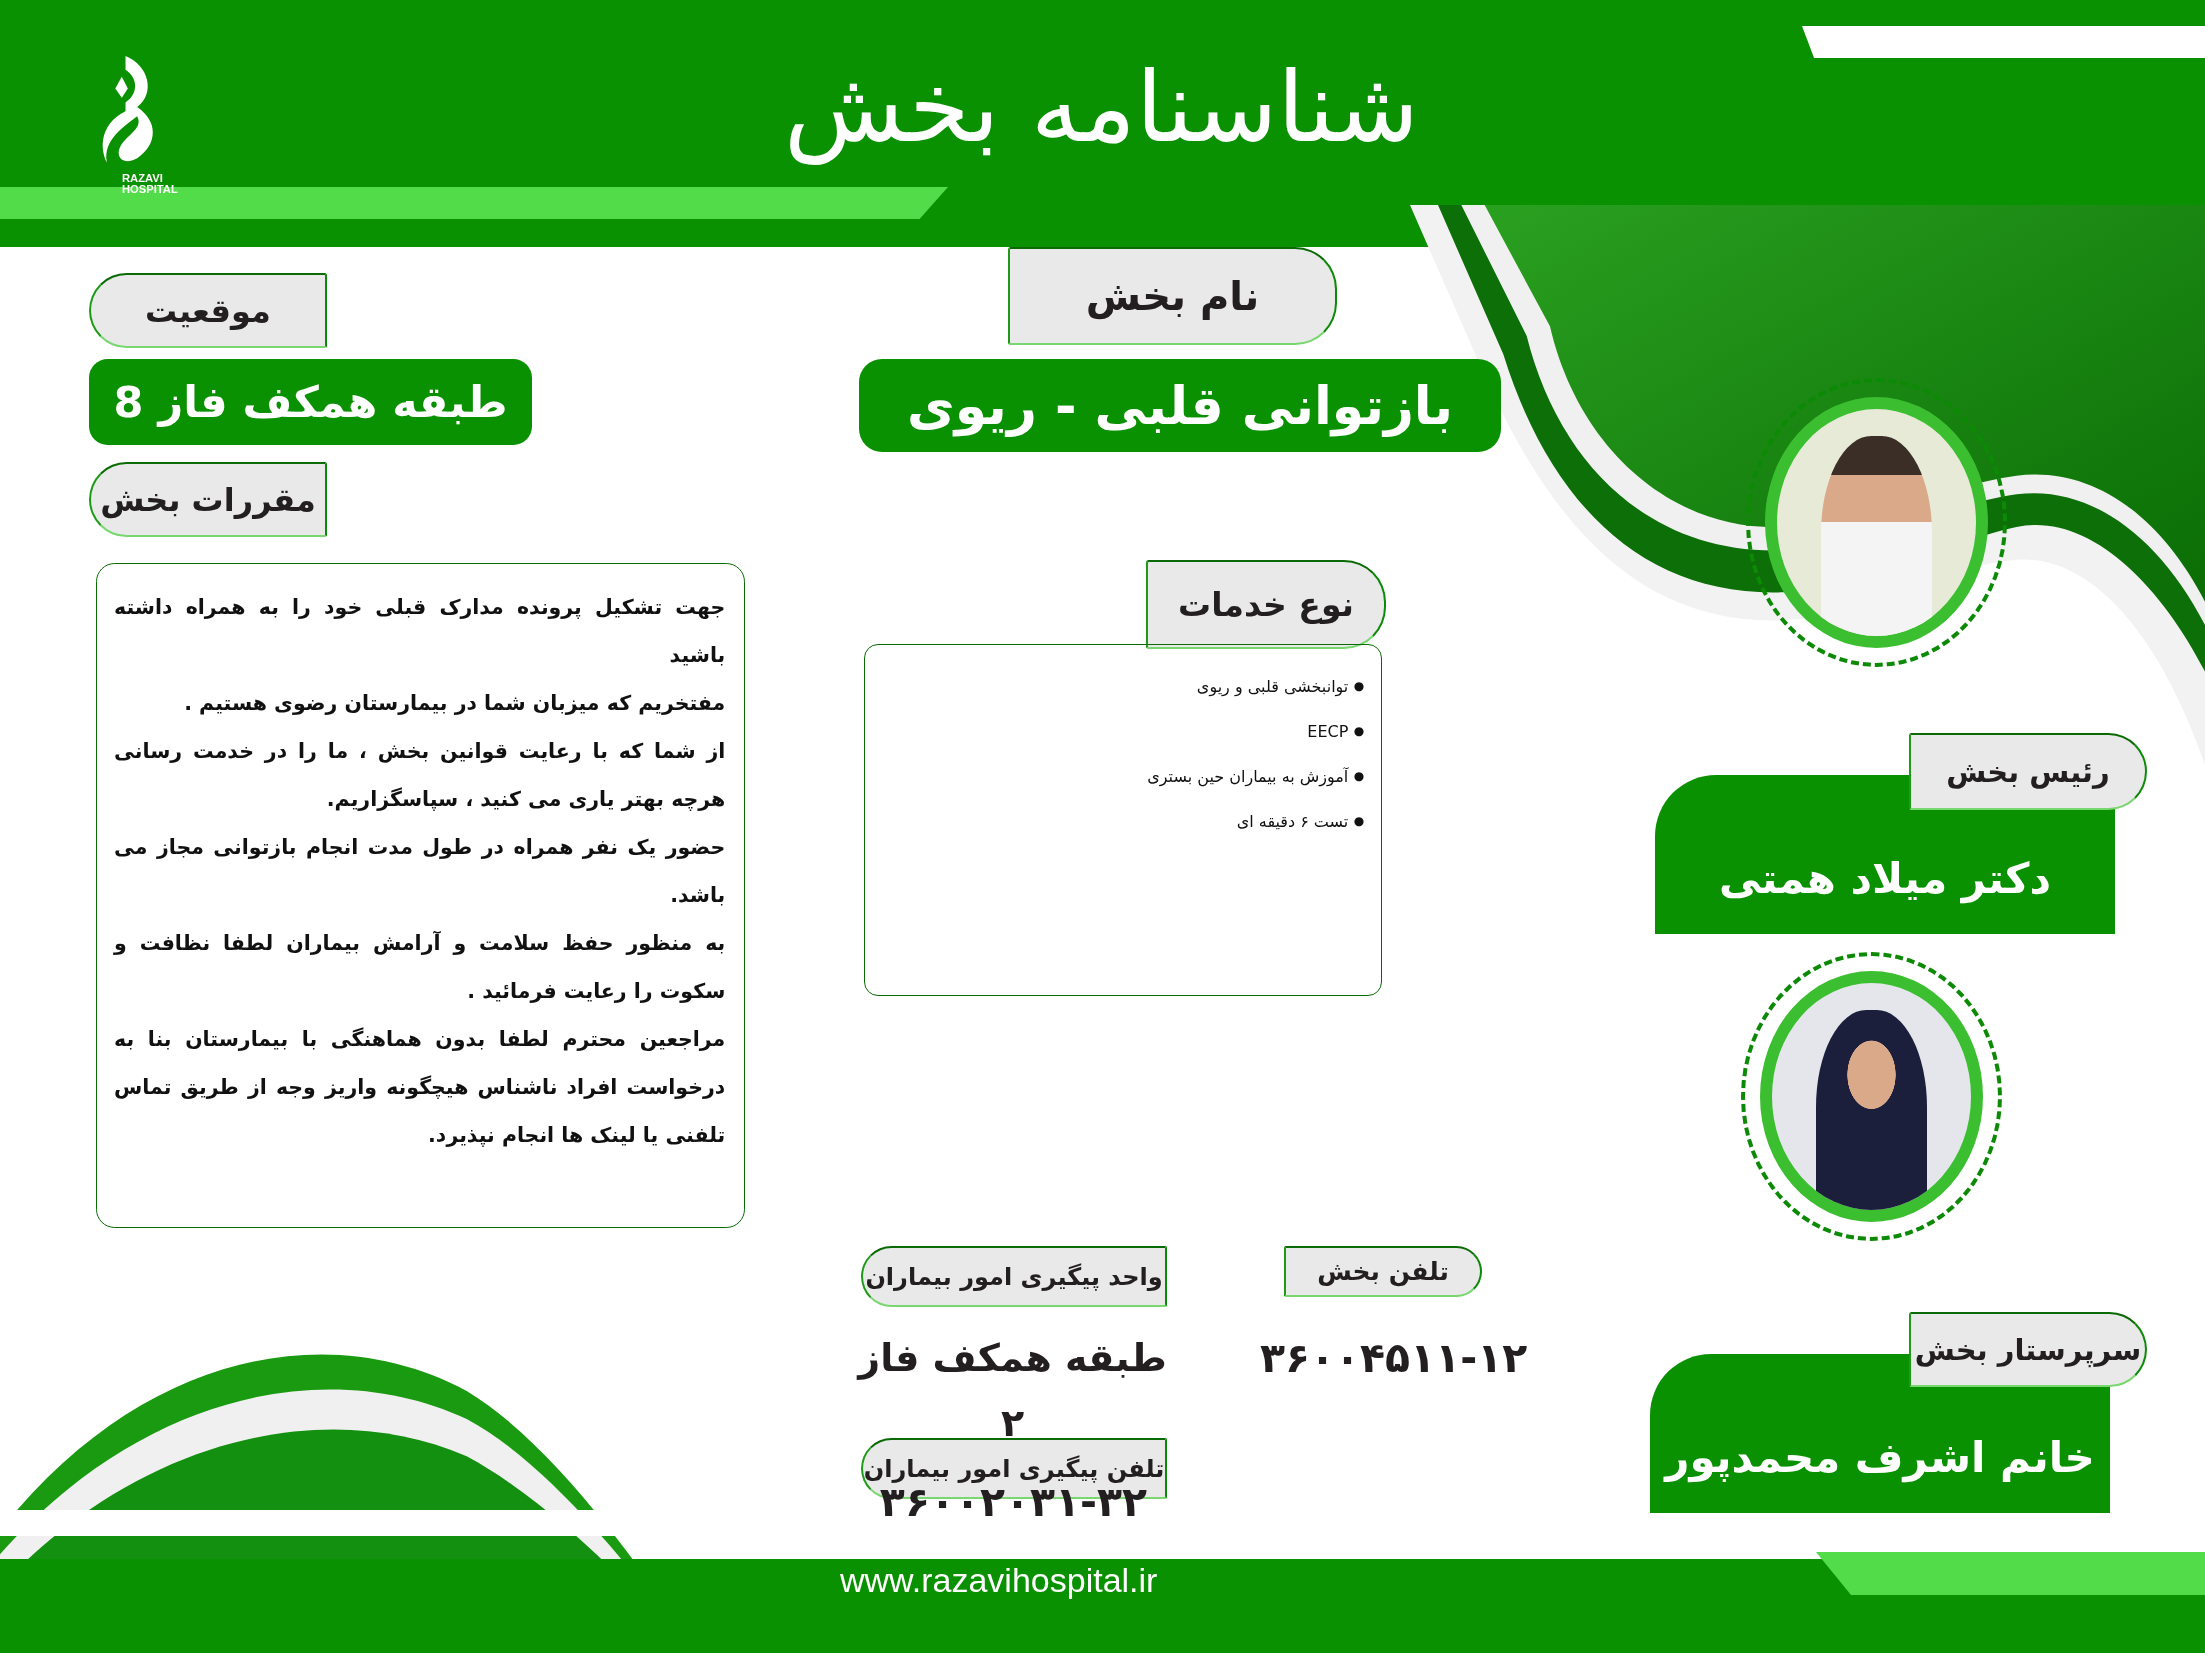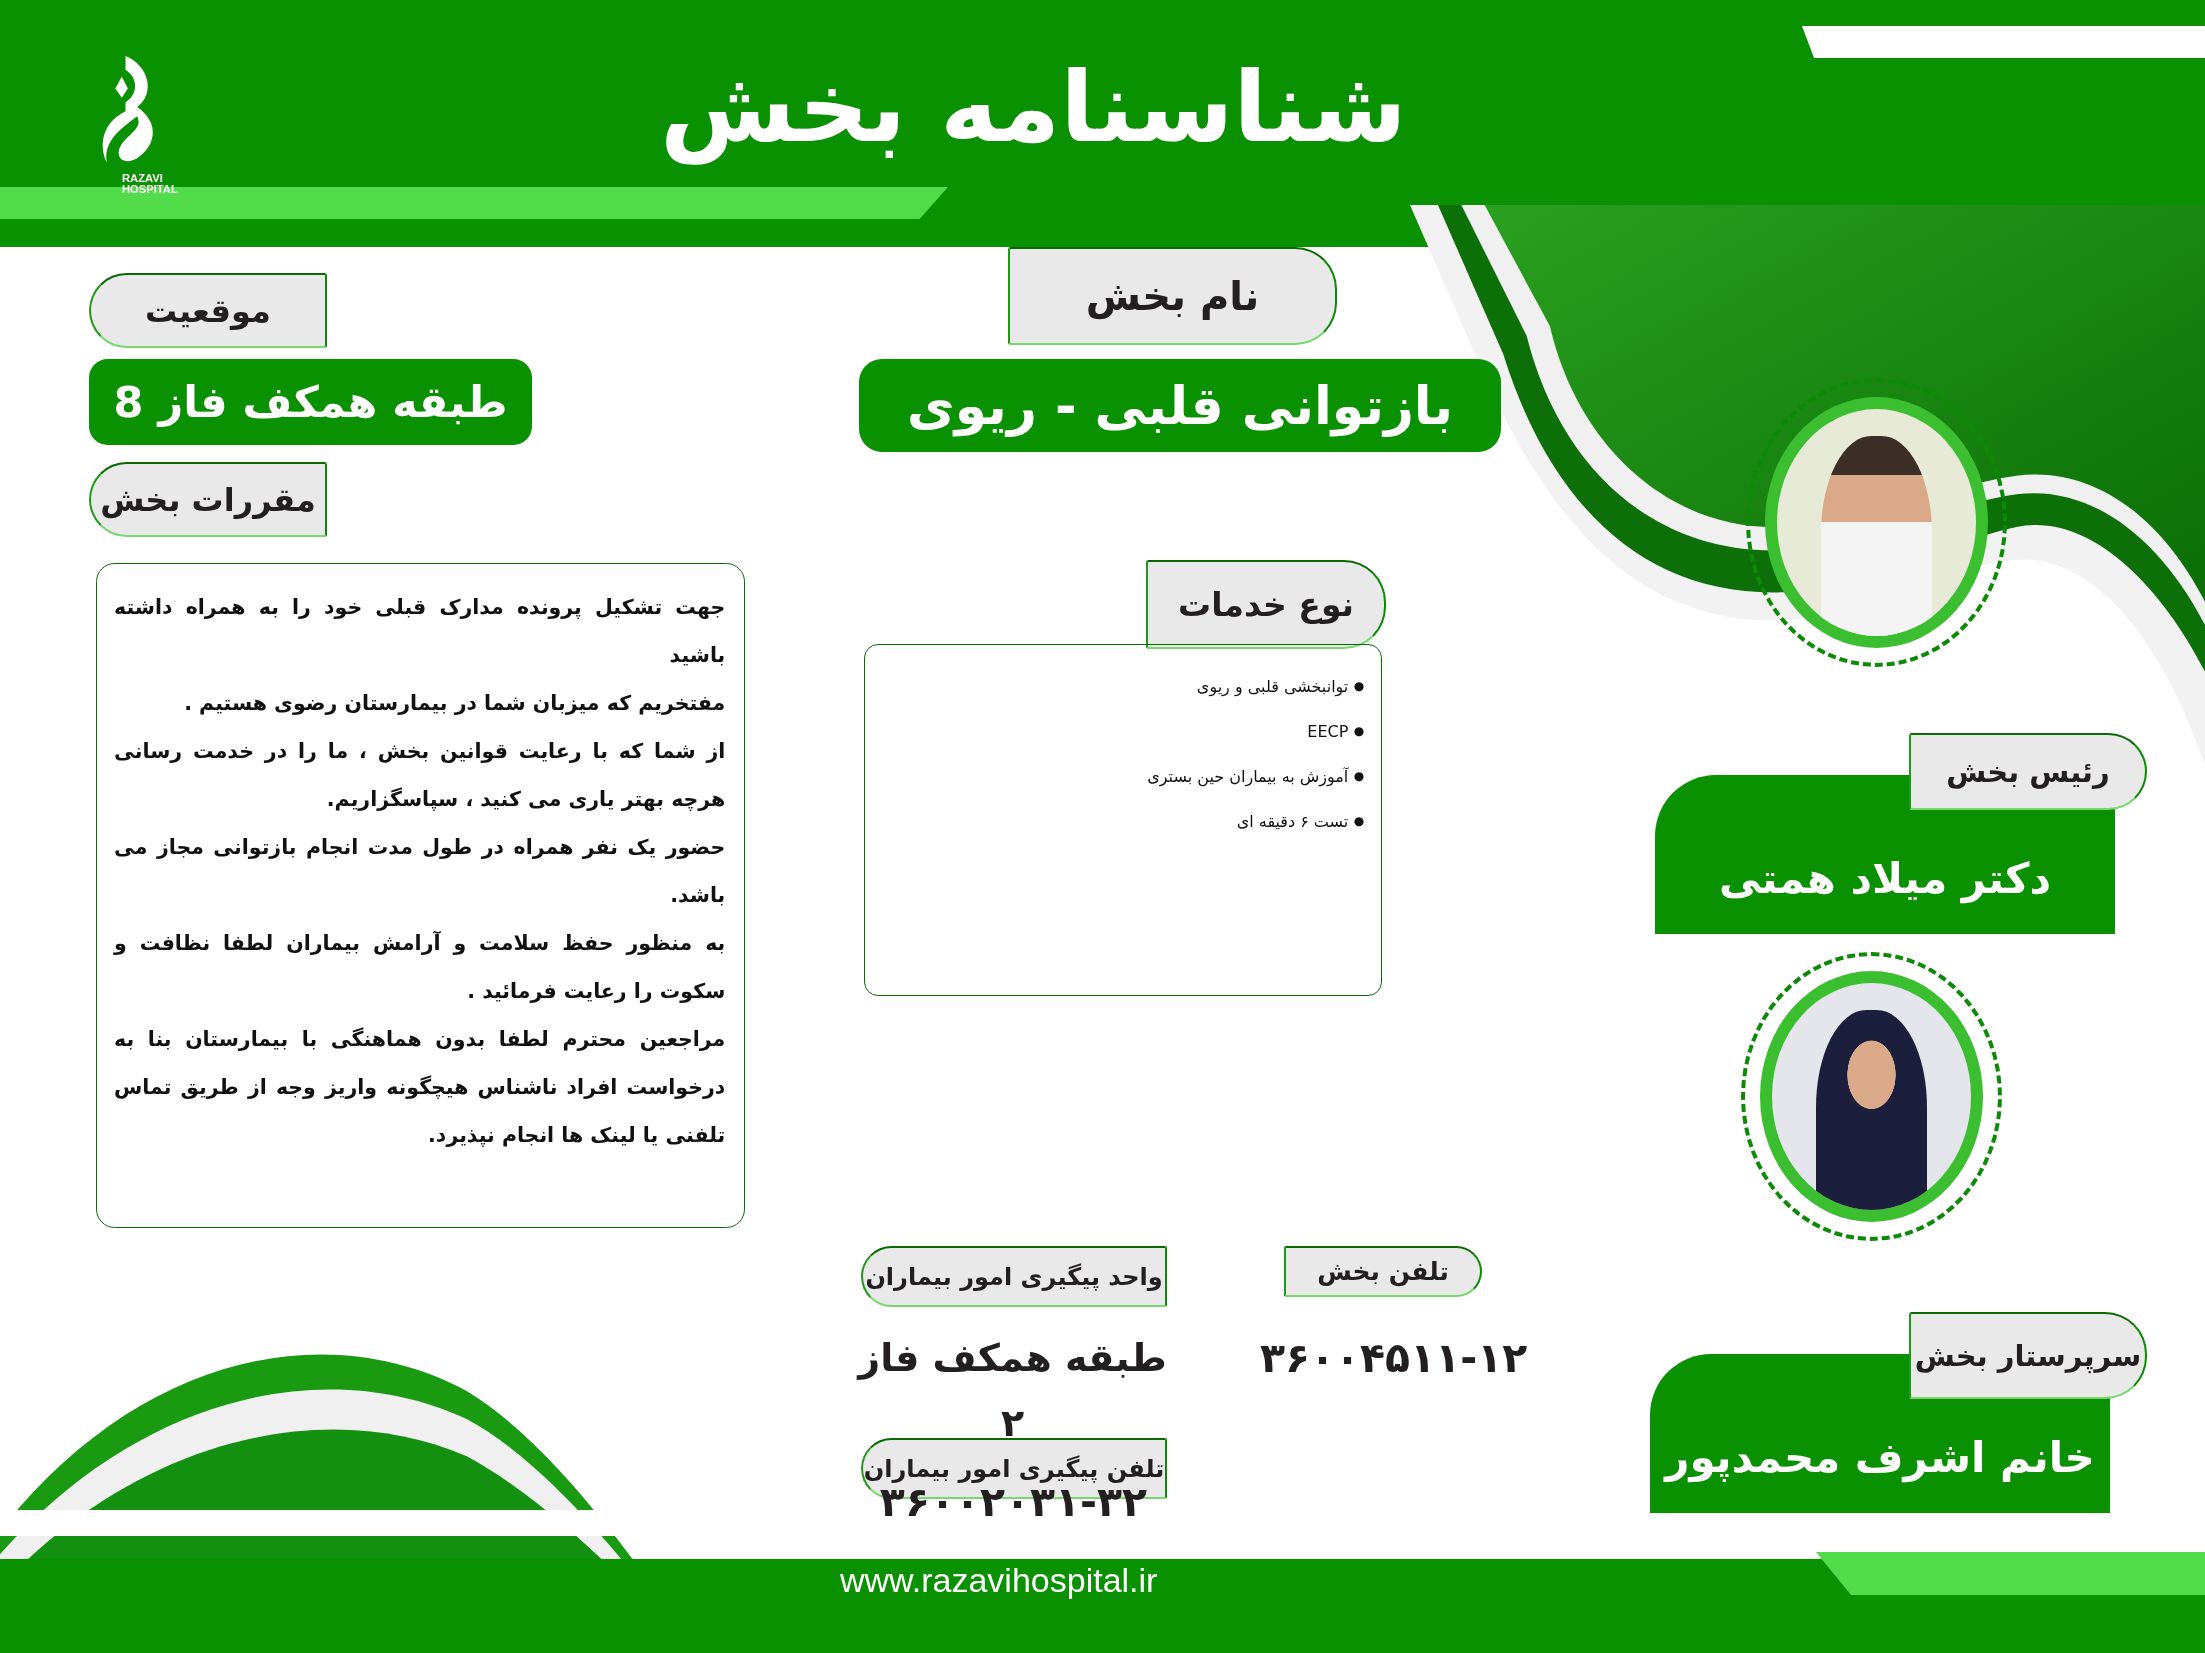--- a/index.html
+++ b/index.html
@@ -9,21 +9,21 @@
     font-family:"DejaVu Sans", sans-serif;
   }
   .abs { position:absolute; }
   .green-dark { background:#0a9102; }
   .green-light { background:#52dc4a; }
 
   
   #header-bar { left:0; top:0; width:2205px; height:247px; }
   #header-light-band { left:0; top:187px; width:948px; height:32px; clip-path:polygon(0 0,100% 0,97% 100%,0 100%); }
   #header-white-strip { left:1802px; top:26px; width:403px; height:32px; background:#ffffff; clip-path:polygon(0 0,100% 0,100% 100%,3% 100%); }
-  #title { left:660px; top:37px; width:803px; height:140px; color:#ffffff; font-weight:bold; font-size:98px; line-height:140px; text-align:left; direction:rtl; }
+  #title { left:700px; top:37px; width:803px; height:140px; color:#ffffff; font-weight:normal; font-size:98px; line-height:140px; text-align:center; direction:rtl; }
   #logo { left:93px; top:51px; width:79px; height:145px; }
   #logo-text { left:122px; top:173px; color:#fff; font-weight:bold; font-size:11.2px; line-height:11.2px; font-family:"Liberation Sans", sans-serif; }
 
   
   #wave-top-right { left:1410px; top:205px; width:795px; height:560px; }
   #wave-bottom-left { left:0; top:1260px; width:840px; height:394px; }
 
   
   .label-box {
     position:absolute; background:#e9e9e9; color:#231f20; font-weight:bold;
@@ -69,21 +69,21 @@
 
   
   .photo-ring { position:absolute; border-radius:50%; }
   .photo-ring .outer { position:absolute; inset:0; border-radius:50%; border:4.7px dashed #0c8a06; }
   .photo-ring .inner { position:absolute; inset:18.7px; border-radius:50%; border:12px solid #3bbf30; background:#e6ead6; overflow:hidden; }
   .photo-ring .person { position:absolute; left:22%; top:12%; width:56%; height:95%; border-radius:45% 45% 10% 10%; }
   #head-photo { left:1746px; top:378px; width:261px; height:289px; }
   #supervisor-photo { left:1741px; top:952px; width:261px; height:289px; }
   #head-role-label { left:1909px; top:733px; width:238px; height:77px; font-size:29px; z-index:3; }
   #head-name { left:1655px; top:775px; width:460px; height:159px; font-size:42px; border-radius:61px 0 0 0; padding-top:47px; box-sizing:border-box; }
-  #supervisor-role-label { left:1909px; top:1312px; width:238px; height:87px; font-size:29px; z-index:3; }
+  #supervisor-role-label { left:1909px; top:1312px; width:238px; height:75px; font-size:29px; z-index:3; }
   #supervisor-name { left:1650px; top:1354px; width:460px; height:159px; font-size:42px; border-radius:61px 0 0 0; padding-top:47px; box-sizing:border-box; }
 </style>
 </head>
 <body>
 
 <div id="header-bar" class="abs green-dark"></div>
 <div id="header-light-band" class="abs green-light"></div>
 <div id="header-white-strip" class="abs"></div>
 
 <div id="logo" class="abs">

